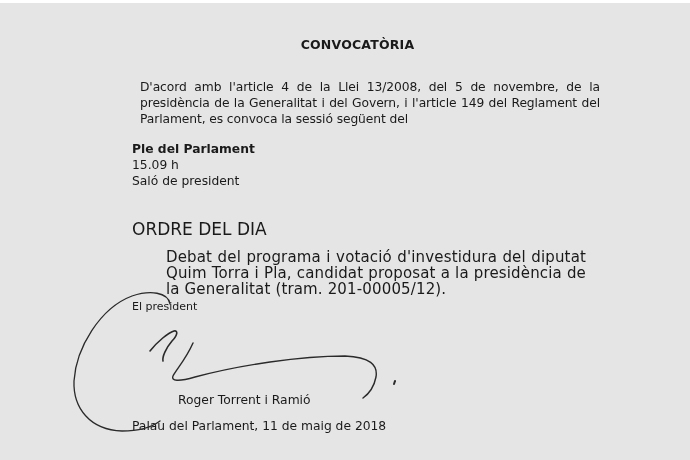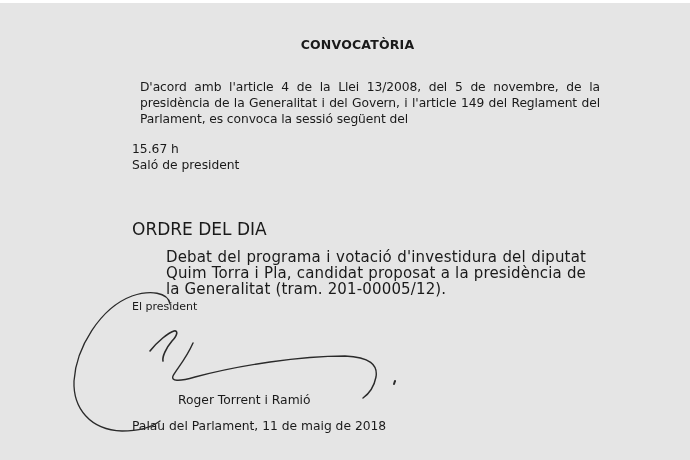--- a/index.html
+++ b/index.html
@@ -30,21 +30,22 @@
   </style>
 </head>
 <body>
 
 <div class="page">
   <div class="title">CONVOCATÒRIA</div>
 
   <div class="para">D'acord amb l'article 4 de la Llei 13/2008, del 5 de novembre, de la presidència de la Generalitat i del Govern, i l'article 149 del Reglament del Parlament, es convoca la sessió següent del</div>
 
   <div class="session">
-    <div>15.67 h</div>
+    <div class="name">Ple del Parlament</div>
+    <div>15.09 h</div>
     <div>Saló de president</div>
   </div>
 
   <div class="agenda-h">ORDRE DEL DIA</div>
   <div class="agenda-item">Debat del programa i votació d'investidura del diputat Quim Torra i Pla, candidat proposat a la presidència de la Generalitat (tram. 201-00005/12).</div>
 
   <div class="sig-label">El president</div>
   <div class="signer">Roger Torrent i Ramió</div>
   <div class="place-date">Palau del Parlament, 11 de maig de 2018</div>
 

